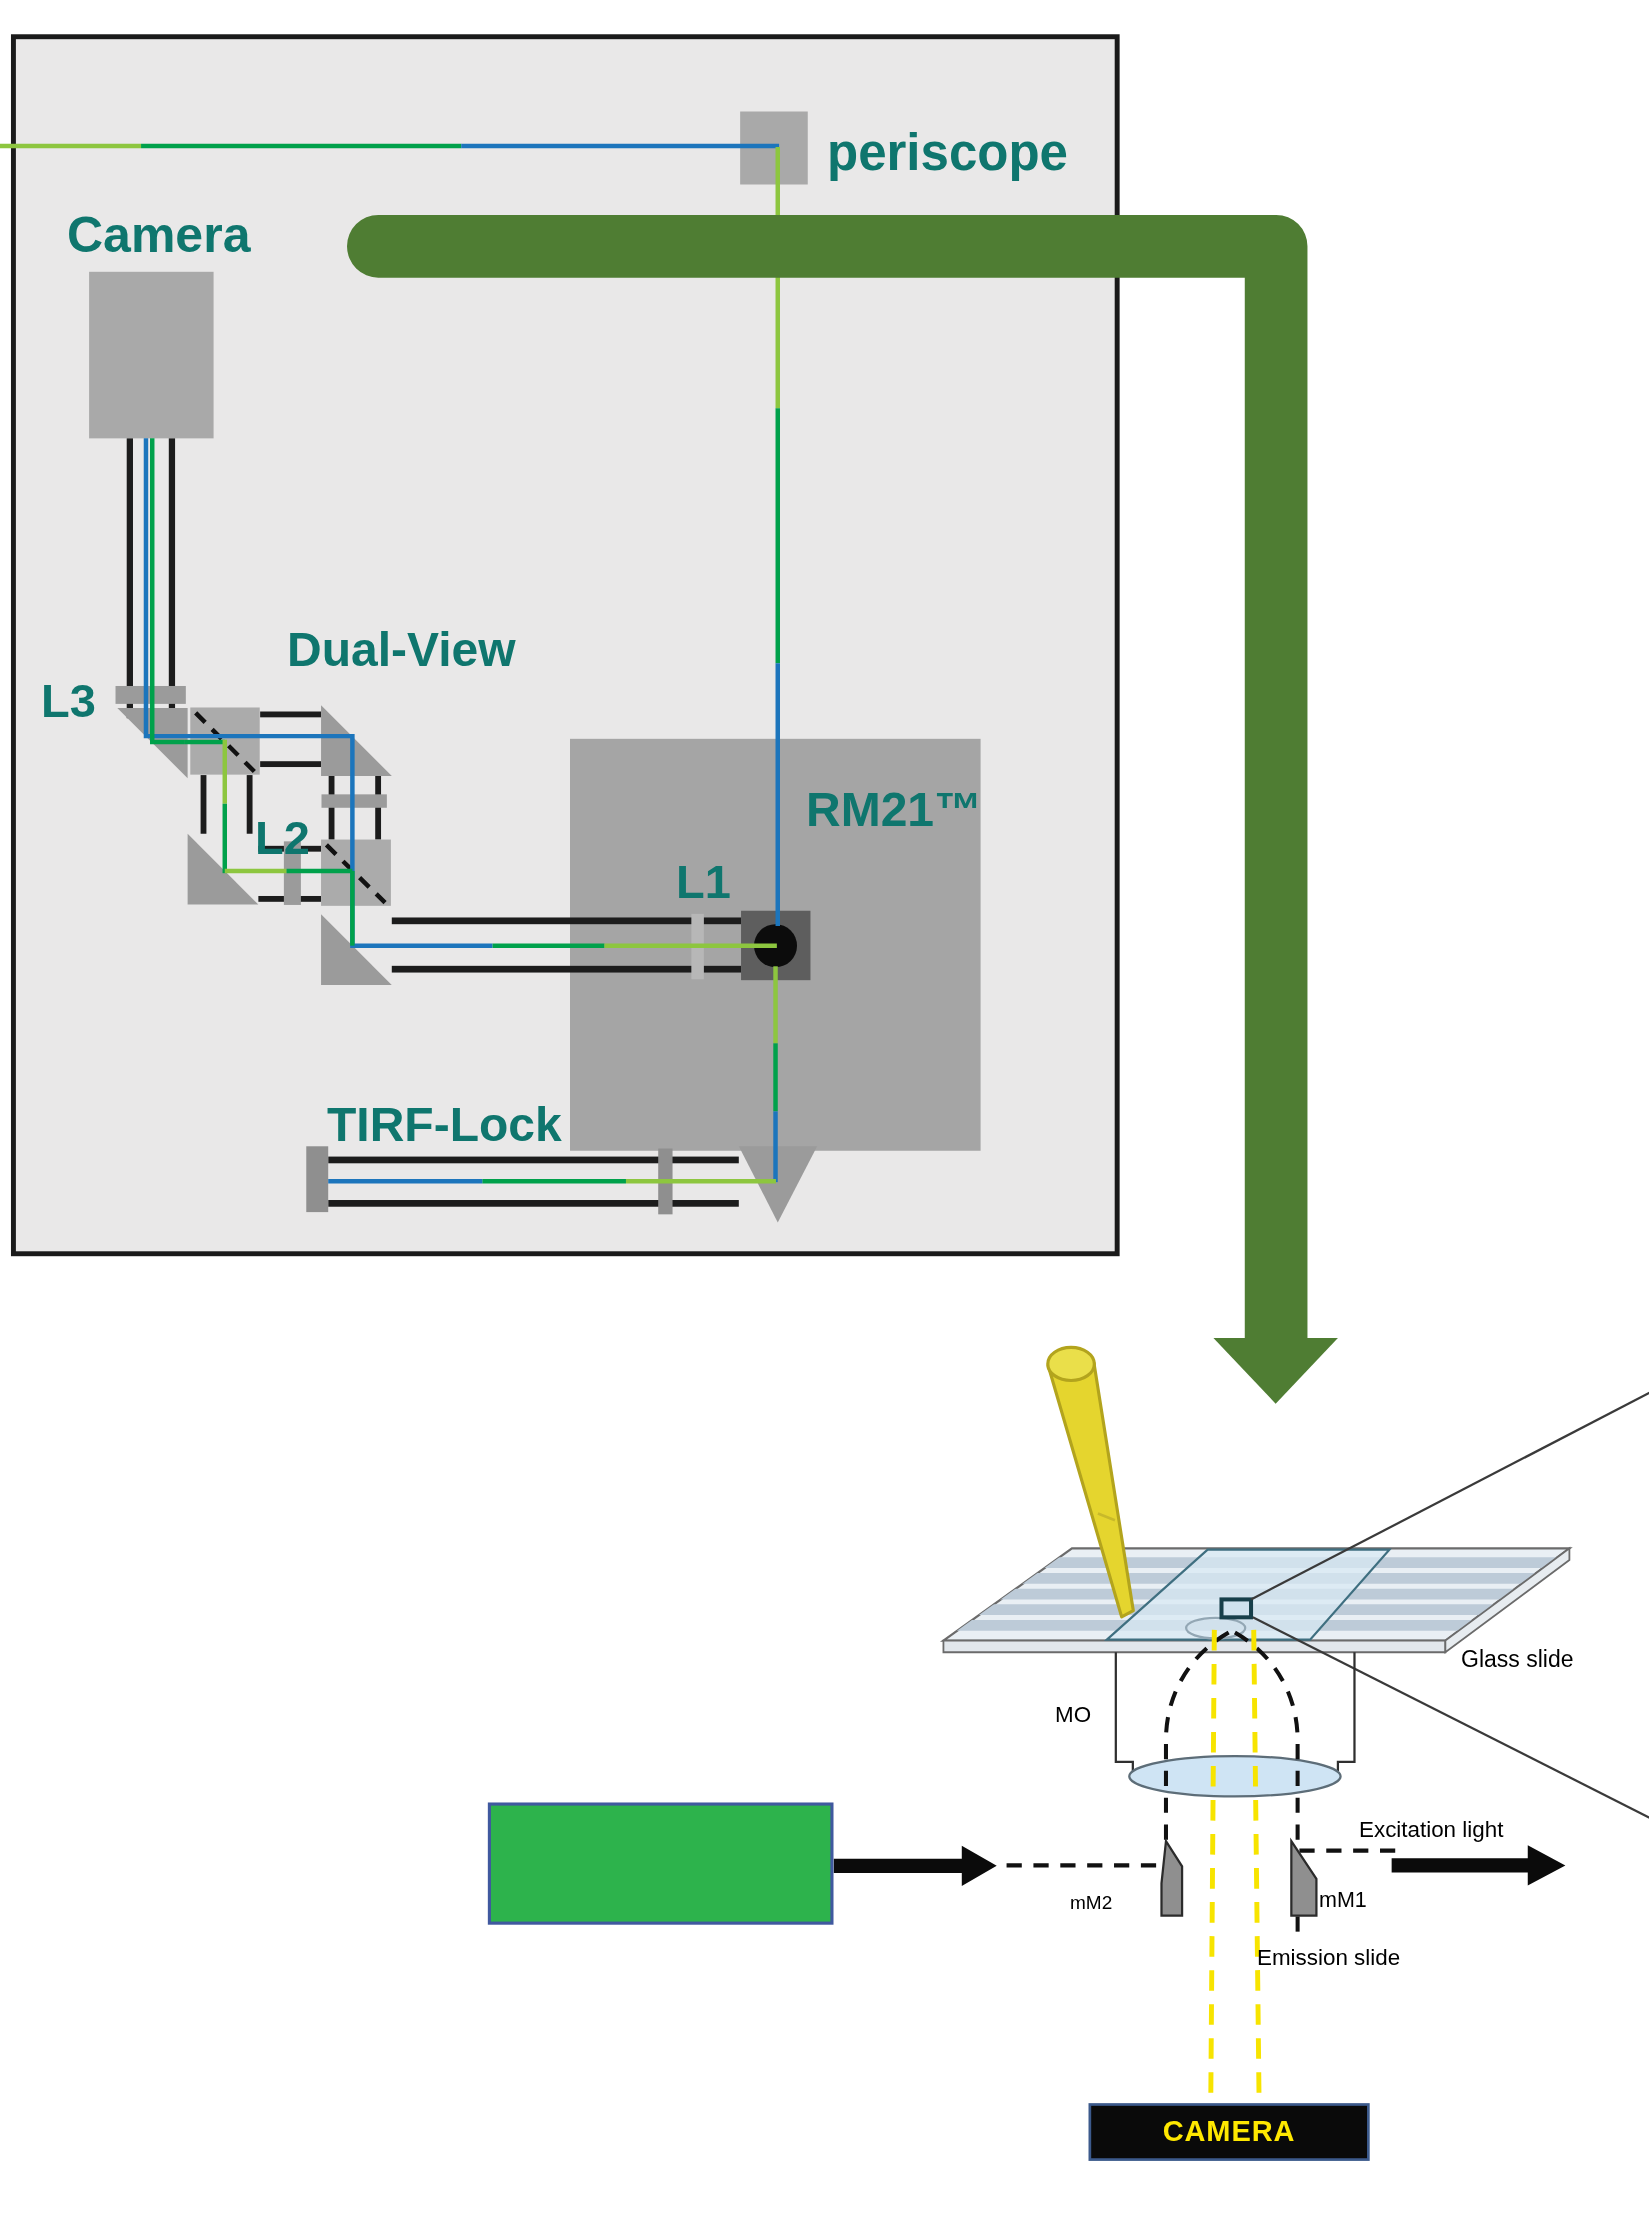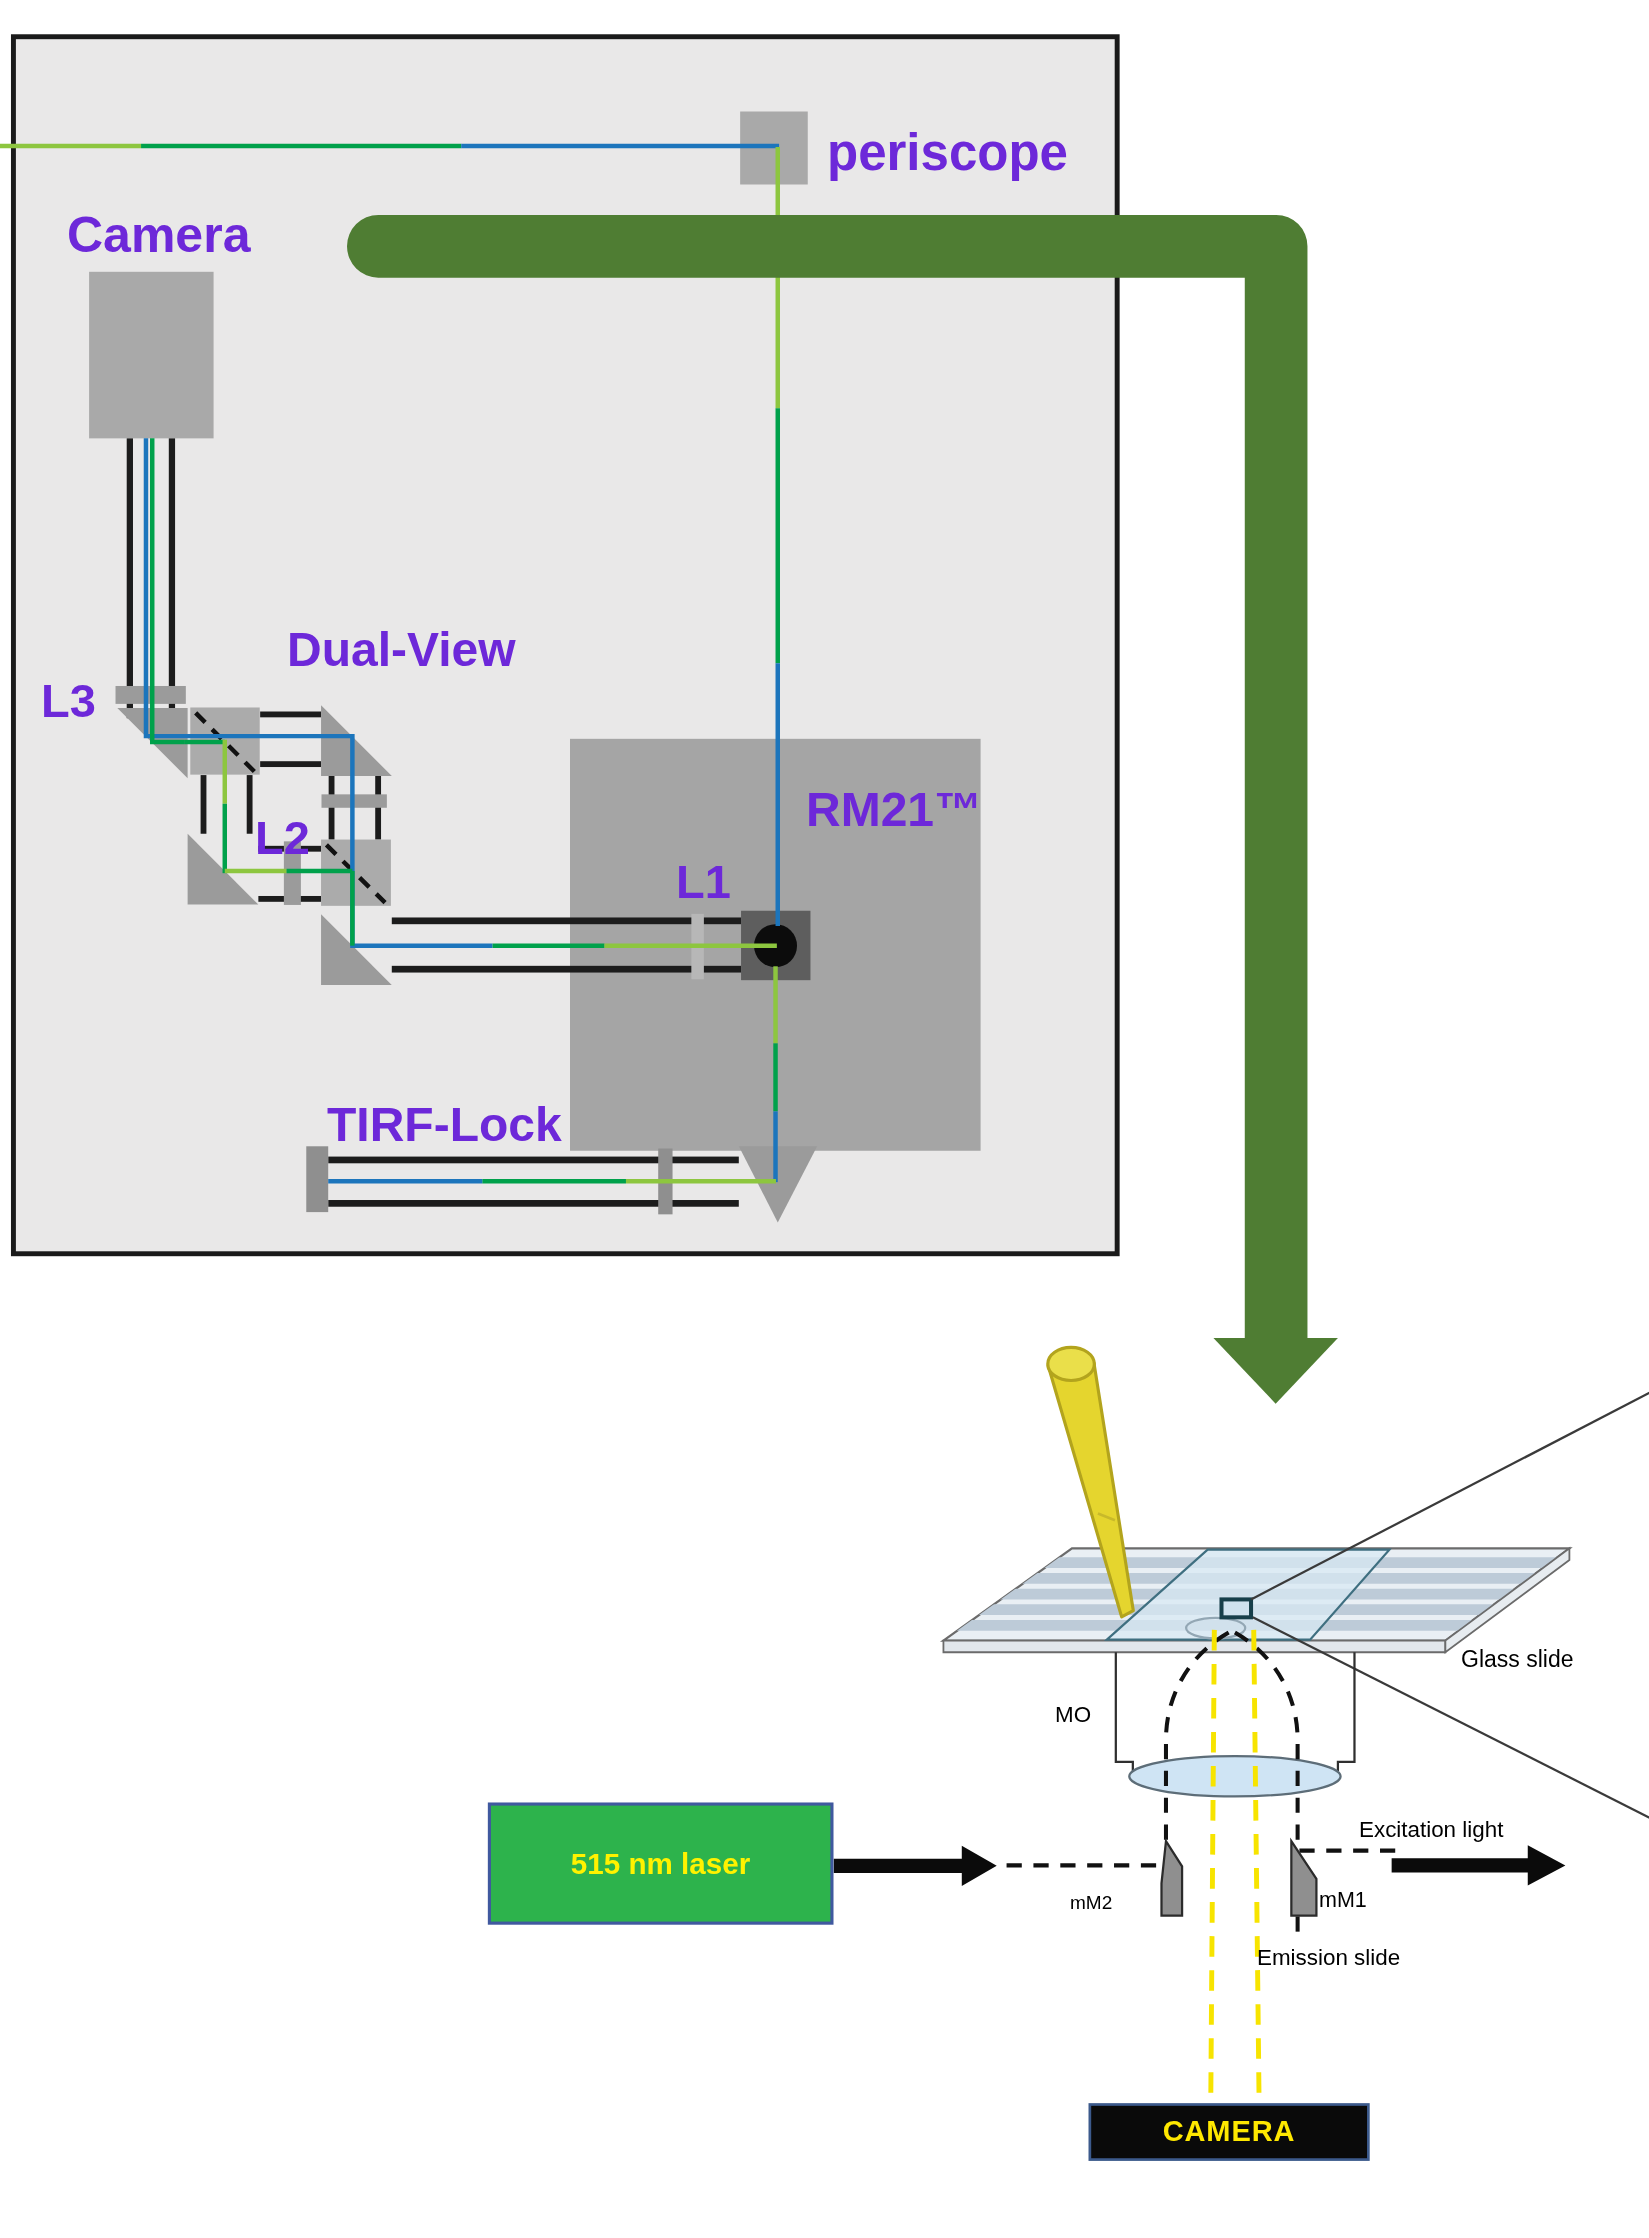--- a/index.html
+++ b/index.html
@@ -1,19 +1,19 @@
 <!DOCTYPE html>
 <html style="font-size:7.2px"><head>
 <meta charset="utf-8">
 <style>
   html,body{margin:0;padding:0;background:#ffffff;}
   #stage{position:relative;width:1650px;height:2246px;overflow:hidden;background:#fff;
          font-family:"Liberation Sans",sans-serif;}
   #stage svg{position:absolute;left:0;top:0;}
-  .lbl{position:absolute;color:#6d28d9;line-height:1;white-space:nowrap;}
+  .lbl{position:absolute;color:#0f766e;line-height:1;white-space:nowrap;}
   .b{font-weight:700;}
   .small{color:#000000;}
   .boxlbl{display:flex;align-items:center;justify-content:center;text-align:center;}
   #laser-label{color:#fff200;}
   #camera-box-label{color:#ffe800;letter-spacing:0.9px;}
 </style>
 </head>
 <body>
 
 <div id="stage">
@@ -163,16 +163,15 @@
 <div class="lbl b" id="rm21-label" style="left:806px;top:786px;font-size:48px;">RM21™</div>
 <div class="lbl b" id="tirf-label" style="left:327px;top:1101px;font-size:48px;">TIRF-Lock</div>
 
 <div class="lbl small" id="glass-slide-label" style="left:1461px;top:1648px;font-size:23px;">Glass slide</div>
 <div class="lbl small" id="mo-label" style="left:1055px;top:1704px;font-size:22.4px;">MO</div>
 <div class="lbl small" id="mm2-label" style="left:1070px;top:1893px;font-size:19px;">mM2</div>
 <div class="lbl small" id="mm1-label" style="left:1319px;top:1890px;font-size:21.5px;text-align:right;">mM1</div>
 <div class="lbl small" id="excitation-label" style="left:1359px;top:1819px;font-size:22.4px;">Excitation light</div>
 <div class="lbl small" id="emission-label" style="left:1257px;top:1947px;font-size:22.4px;">Emission slide</div>
 
-<div class="lbl b boxlbl" id="laser-label" style="left:489px;top:1804px;width:343px;height:119px;font-size:29.6px;">515 nm laser</div>
 <div class="lbl b boxlbl" id="camera-box-label" style="left:1090px;top:2104px;width:278px;height:55px;font-size:29px;">CAMERA</div>
 </div>
 
 
 </body></html>

